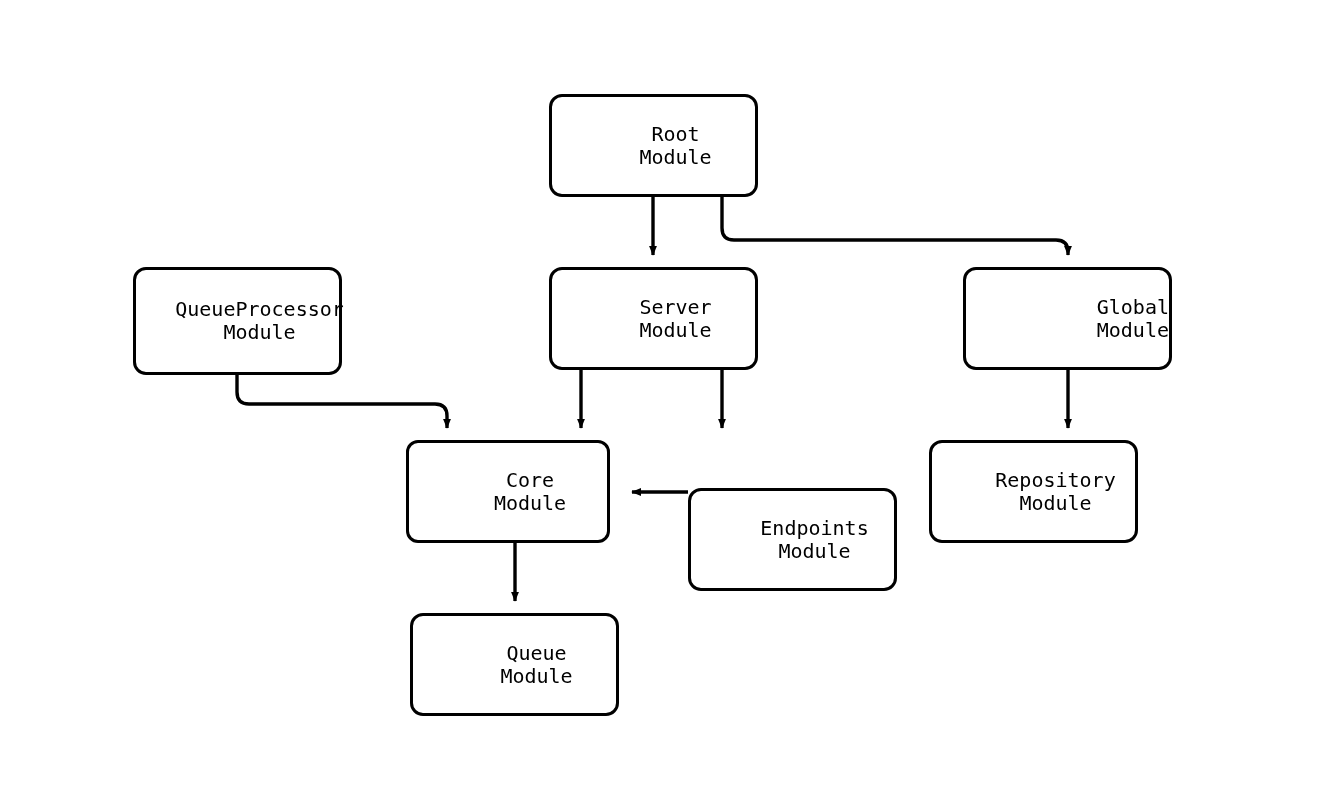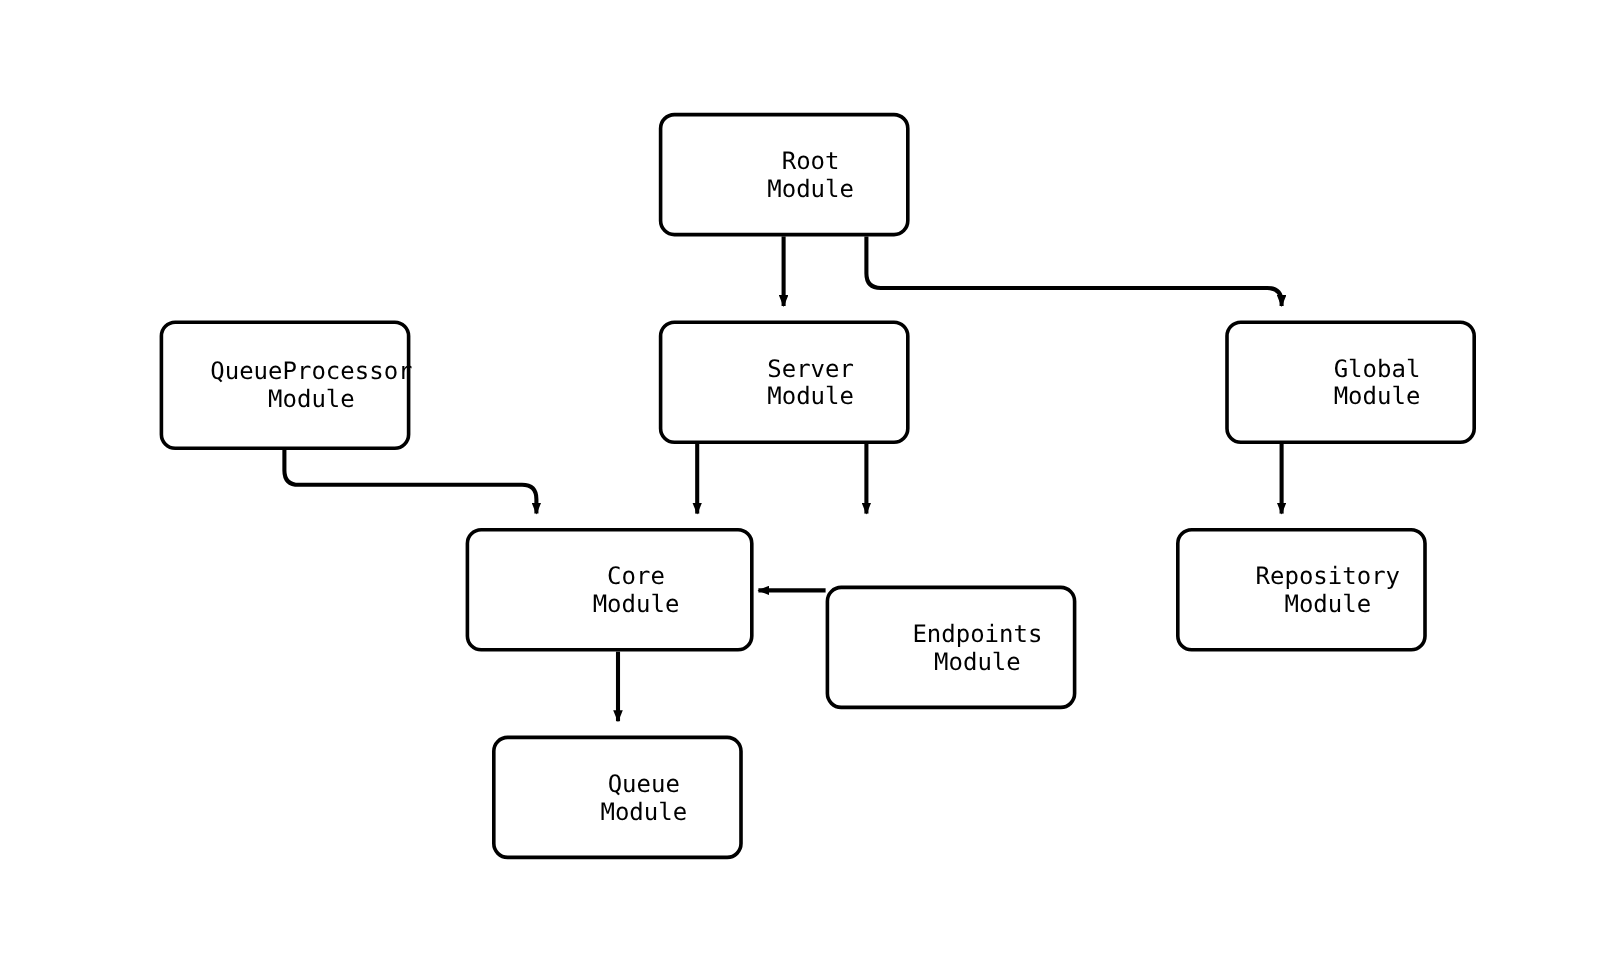--- a/index.html
+++ b/index.html
@@ -86,36 +86,36 @@
   <div class="node" style="left:133px; top:267px; width:209px; height:108px;">
     <span class="node-line">QueueProcessor</span>
     <span class="node-line">Module</span>
   </div>
 
   <div class="node" style="left:549px; top:267px; width:209px; height:103px;">
     <span class="node-line">Server</span>
     <span class="node-line">Module</span>
   </div>
 
-  <div class="node" style="left:1021px; top:267px; width:209px; height:103px;">
+  <div class="node" style="left:963px; top:267px; width:209px; height:103px;align-items:flex-end;">
     <span class="node-line">Global</span>
     <span class="node-line">Module</span>
   </div>
 
-  <div class="node" style="left:388px; top:440px; width:240px; height:103px;">
+  <div class="node" style="left:406px; top:440px; width:204px; height:103px;border-radius:12px;">
     <span class="node-line">Core</span>
     <span class="node-line">Module</span>
   </div>
 
   <div class="node" style="left:688px; top:440px; width:209px; height:103px;margin-top:48px;">
     <span class="node-line">Endpoints</span>
     <span class="node-line">Module</span>
   </div>
 
-  <div class="node" style="left:980px; top:440px; width:209px; height:103px;">
+  <div class="node" style="left:929px; top:440px; width:209px; height:103px;">
     <span class="node-line">Repository</span>
     <span class="node-line">Module</span>
   </div>
 
   <div class="node" style="left:410px; top:613px; width:209px; height:103px;align-items:center;">
     <span class="node-line">Queue</span>
     <span class="node-line">Module</span>
   </div>
 
 </div>

